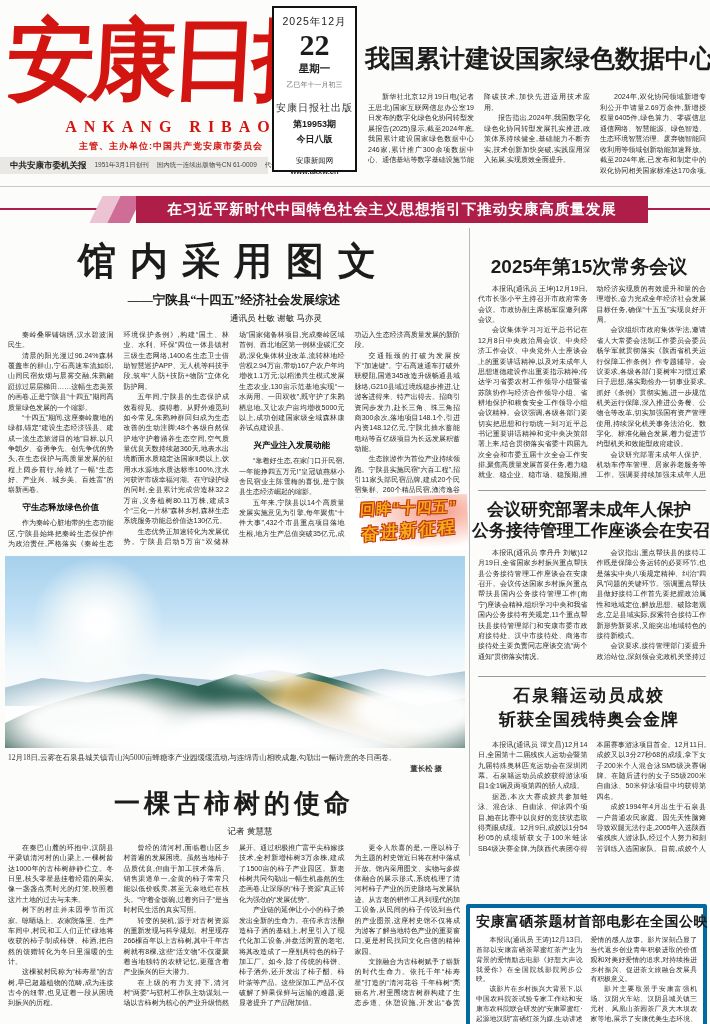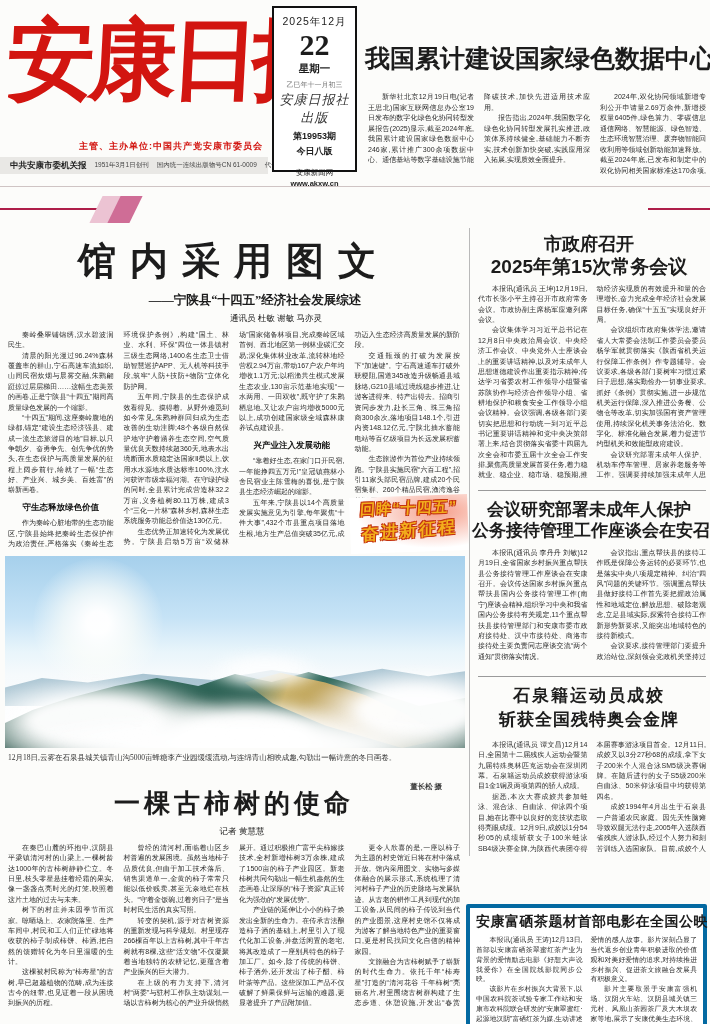--- a/index.html
+++ b/index.html
@@ -34,21 +34,21 @@
   .masthead-strip .s { font-size:6.5px; color:#444; }
   
   .date-box {
     position:absolute; left:272px; top:6px; width:85px; height:166px;
     border:2px solid #111; background:#fff; text-align:center; padding-top:7px;
   }
   .date-box .ym   { font-size:10.5px; font-weight:normal; letter-spacing:1px; }
   .date-box .day  { font-size:30px; font-weight:bold; line-height:32px; font-family:"Liberation Serif",serif; }
   .date-box .wk   { font-size:10.5px; font-weight:bold; margin-top:1px; }
   .date-box .lun  { font-size:7px; color:#777; margin-top:4px; }
-  .date-box .pub  { font-size:13px; color:#333; margin-top:1px; letter-spacing:1px;font-style:italic; }
+  .date-box .pub  { font-size:10px; color:#333; margin-top:11px; letter-spacing:1px; }
   .date-box .iss  { font-size:9px; font-weight:bold; margin-top:3px; }
   .date-box .pg   { font-size:9px; font-weight:bold; margin-top:2px; }
   .date-box .site { font-size:7.5px; margin-top:10px; }
   .date-box .url  { font-size:7.5px; font-weight:bold; margin-top:1px; }
   
   .lead-headline {
     position:absolute; left:365px; top:42px; width:342px; text-align:center;
     font-size:25px; font-weight:900; letter-spacing:0px; white-space:nowrap;
     font-family:"Liberation Sans",sans-serif;
   }
@@ -68,21 +68,21 @@
     font-size:14.5px; font-weight:bold; letter-spacing:1px; white-space:nowrap;
   }
   
   .qin-headline {
     position:absolute; left:0; top:236px; width:468px; text-align:center;
     font-family:"Liberation Serif","DejaVu Serif",serif; font-weight:900;
     font-size:38px; letter-spacing:14px; white-space:nowrap;
   }
   .qin-sub {
     position:absolute; left:0; top:292px; width:468px; text-align:center;
-    font-size:12.5px; font-weight:bold; font-family:"Liberation Serif",serif;margin-left:21px;
+    font-size:12.5px; font-weight:bold; font-family:"Liberation Serif",serif;
   }
   .qin-byline {
     position:absolute; left:0; top:313px; width:552px; text-align:center;
     font-size:8.5px; color:#222;
   }
   .qin-body {
     position:absolute; left:8px; top:330px; width:452px; height:224px;
     column-count:4; column-gap:10px; overflow:hidden;
     font-size:7px; line-height:1.48; text-align:justify; color:#2a2a2a;
   }
@@ -134,28 +134,28 @@
   .photo .cloud { position:absolute; background:radial-gradient(ellipse, rgba(255,255,255,0.98) 35%, rgba(255,255,255,0) 72%); filter:blur(5px); }
   .photo .c1 { left:-40px; top:120px; width:260px; height:90px; }
   .photo .c2 { left:120px; top:140px; width:240px; height:80px; }
   .photo .c3 { left:300px; top:110px; width:220px; height:90px; }
   .photo .c4 { left:-20px; top:155px; width:520px; height:70px; filter:blur(7px); }
   .photo .c5 { left:200px; top:95px; width:120px; height:40px; opacity:.8; }
   .photo-caption {
     position:absolute; left:8px; top:753px; width:452px;
     font-size:7.5px; font-family:"Liberation Serif",serif; color:#333; line-height:1.4;
   }
-  .photo-credit { text-align:right; font-weight:bold; padding-right:18px;margin-top:18px; }
+  .photo-credit { text-align:right; font-weight:bold; padding-right:18px; }
   
   .per-headline {
     position:absolute; left:0; top:786px; width:468px; text-align:center;
     font-family:"Liberation Serif","DejaVu Serif",serif; font-weight:900;
     font-size:26px; letter-spacing:4px;
   }
-  .per-byline { position:absolute; left:8px; top:826px; width:468px; text-align:center; font-size:8.5px; }
+  .per-byline { position:absolute; left:16px; top:826px; width:468px; text-align:center; font-size:8.5px; }
   .per-body {
     position:absolute; left:8px; top:843px; width:452px; height:170px;
     column-count:4; column-gap:10px; overflow:hidden;
     font-size:7px; line-height:1.48; text-align:justify; color:#2a2a2a;
   }
   
   .v-divider { position:absolute; left:469px; top:228px; width:1px; height:628px; background:#b9b9b9; }
   .h-div { position:absolute; left:478px; width:228px; height:1px; background:#9a9a9a; }
   .r-head {
     position:absolute; left:472px; width:234px; text-align:center; font-weight:900;
@@ -186,20 +186,21 @@
     column-count:2; column-gap:8px; font-size:6.8px; line-height:1.45;
     text-align:justify; color:#2a2a2a;
   }
 </style>
 </head>
 <body>
 
 <div class="page">
 
   <div class="masthead-title">安康日报</div>
+  <div class="masthead-pinyin">ANKANG RIBAO</div>
   <div class="masthead-org">主管、主办单位:中国共产党安康市委员会</div>
   <div class="masthead-strip">
     <span class="b">中共安康市委机关报</span>
     <span class="s">1951年3月1日创刊</span>
     <span class="s">国内统一连续出版物号CN 61-0009</span>
     <span class="s">代号:51-12</span>
   </div>
 
   <div class="date-box">
     <div class="ym">2025年12月</div>
@@ -218,20 +219,21 @@
       <p>新华社北京12月19日电(记者 王思北)国家互联网信息办公室19日发布的数字化绿色化协同转型发展报告(2025)显示,截至2024年底,我国累计建设国家绿色数据中心246家,累计推广300余项数据中心、通信基站等数字基础设施节能降碳技术,加快先进适用技术应用。</p>
       <p>报告指出,2024年,我国数字化绿色化协同转型发展扎实推进,政策体系持续健全,基础能力不断夯实,技术创新加快突破,实践应用深入拓展,实现质效全面提升。</p>
       <p>2024年,双化协同领域新增专利公开申请量2.69万余件,新增授权量6405件,绿色算力、零碳信息通信网络、智慧能源、绿色智造、生态环境智慧治理、废弃物智能回收利用等领域创新动能加速释放。截至2024年底,已发布和制定中的双化协同相关国家标准达170余项,覆盖数字产业绿色低碳发展、数字赋能传统行业转型升级、生态环境数字化治理、绿色智慧城市建设四类。</p>
     </div>
 
   <div class="rule-top"></div>
   <div class="banner-line" style="left:0;width:100px;"></div>
   <div class="banner-line" style="left:648px;width:62px;"></div>
   <div class="banner-deco" style="left:96px;background:#ecc3d3;"></div>
   <div class="banner-deco" style="left:114px;background:#cf6d96;"></div>
+  <div class="banner">在习近平新时代中国特色社会主义思想指引下推动安康高质量发展</div>
 
   <div class="qin-headline">馆内采用图文</div>
   <div class="qin-sub">——宁陕县“十四五”经济社会发展综述</div>
   <div class="qin-byline">通讯员 杜敏 谢敏 马亦灵</div>
   <div class="qin-body col-body">
       <p>秦岭叠翠铺锦绣,汉水碧波润民生。</p>
       <p>清晨的阳光漫过96.24%森林覆盖率的群山,宁石高速车流如织,山间民宿炊烟与晨雾交融,朱鹮翩跹掠过层层梯田……这幅生态美景的画卷,正是宁陕县“十四五”期间高质量绿色发展的一个缩影。</p>
       <p>“十四五”期间,这座秦岭腹地的绿都,锚定“建设生态经济强县、建成一流生态旅游目的地”目标,以只争朝夕、奋勇争先、创先争优的势头,在生态保护与高质量发展的征程上阔步前行,绘就了一幅“生态好、产业兴、城乡美、百姓富”的崭新画卷。</p>
       <p class="subhead">守生态释放绿色价值</p>
       <p>作为秦岭心脏地带的生态功能区,宁陕县始终把秦岭生态保护作为政治责任,严格落实《秦岭生态环境保护条例》,构建“国土、林业、水利、环保”四位一体县镇村三级生态网络,1400名生态卫士借助智慧巡护APP、无人机等科技手段,筑牢“人防+技防+物防”立体化防护网。</p>
@@ -274,21 +276,20 @@
       <p>曾经的清河村,面临着山区乡村普遍的发展困境。虽然当地柿子品质优良,但由于加工技术落后、销售渠道单一,金黄的柿子常常只能以低价贱卖,甚至无奈地烂在枝头。“守着金饭碗,过着穷日子”是当时村民生活的真实写照。</p>
       <p>转变的契机,源于对古树资源的重新发现与科学规划。村里现存266棵百年以上古柿树,其中千年古树就有8棵,这些“活文物”不仅凝聚着当地独特的农耕记忆,更蕴含着产业振兴的巨大潜力。</p>
       <p>在上级的有力支持下,清河村“两委”与驻村工作队主动谋划,一场以古柿树为核心的产业升级悄然展开。通过积极推广富平尖柿嫁接技术,全村新增柿树3万余株,建成了1500亩的柿子产业园区。新老柿树共同勾勒出一幅生机盎然的生态画卷,让深厚的“柿子资源”真正转化为强劲的“发展优势”。</p>
       <p>产业链的延伸让小小的柿子焕发出全新的生命力。在传承古法酿造柿子酒的基础上,村里引入了现代化加工设备,并盘活闲置的老宅,将其改造成了一座别具特色的柿子加工厂。如今,除了传统的柿饼、柿子酒外,还开发出了柿子醋、柿叶茶等产品。这些深加工产品不仅破解了鲜果保鲜与运输的难题,更显著提升了产品附加值。</p>
       <p>更令人欣喜的是,一座以柿子为主题的村史馆近日将在村中落成开放。馆内采用图文、实物与多媒体融合的展示形式,系统梳理了清河村柿子产业的历史脉络与发展轨迹。从古老的耕作工具到现代的加工设备,从民间的柿子传说到当代的产业图景,这座村史馆不仅将成为游客了解当地特色产业的重要窗口,更是村民找回文化自信的精神家园。</p>
       <p>文旅融合为古柿树赋予了崭新的时代生命力。依托千年“柿寿星”打造的“清河花谷 千年柿树”亮丽名片,村里围绕古树群构建了生态步道、休憩设施,开发出“春赏花、夏乘凉、秋摘果、冬品酒”的全季节旅游体验。游客们在这里不仅能触摸古树的沧桑,还能亲身体验柿子酒的酿造过程,感受民谣里描绘的乡土风情。</p>
     </div>
 
   <div class="v-divider"></div>
 
-  <div class="r-head gov-h1">市政府召开</div>
   <div class="r-head gov-h2">2025年第15次常务会议</div>
   <div class="r-body gov-body col-body">
       <p>本报讯(通讯员 王坤)12月19日,代市长张小平主持召开市政府常务会议。市政协副主席杨军应邀列席会议。</p>
       <p>会议集体学习习近平总书记在12月8日中央政治局会议、中央经济工作会议、中央党外人士座谈会上的重要讲话精神,以及对未成年人思想道德建设作出重要指示精神;传达学习省委农村工作领导小组暨省苏陕协作与经济合作领导小组、省耕地保护和粮食安全工作领导小组会议精神。会议强调,各级各部门要切实把思想和行动统一到习近平总书记重要讲话精神和党中央决策部署上来,结合贯彻落实省委十四届九次全会和市委五届十次全会工作安排,聚焦高质量发展首要任务,着力稳就业、稳企业、稳市场、稳预期,推动经济实现质的有效提升和量的合理增长,奋力完成全年经济社会发展目标任务,确保“十五五”实现良好开局。</p>
       <p>会议组织市政府集体学法,邀请省人大常委会法制工作委员会委员杨学军就贯彻落实《陕西省机关运行保障工作条例》作专题辅导。会议要求,各级各部门要树牢习惯过紧日子思想,落实勤俭办一切事业要求,抓好《条例》贯彻实施,进一步规范机关运行保障,深入推进公务餐、公物仓等改革,切实加强国有资产管理使用,持续深化机关事务法治化、数字化、标准化融合发展,着力促进节约型机关和效能型政府建设。</p>
       <p>会议研究部署未成年人保护、机动车停车管理、居家养老服务等工作。强调要持续加强未成年人思想道德建设,健全学校家庭社会协同育人机制,扎实开展打击侵害未成年人犯罪专项行动,为未成年人健康成长营造良好环境。要聚焦解决停车供需矛盾,深入挖掘城镇公共空间潜力,科学合理配置停车资源,严格规范经营管理和停车秩序,更好满足群众合理停车需求。要积极应对人口老龄化,坚持以居家老年人服务需求为导向,充分激发政府、市场、社会、家庭等多元主体的积极性,不断优化资源配置,配套完善服务供给体系,促进养老服务高质量发展。会议还研究了其他事项。</p>
     </div>
 
   <div class="h-div" style="top:490px;"></div>
 

